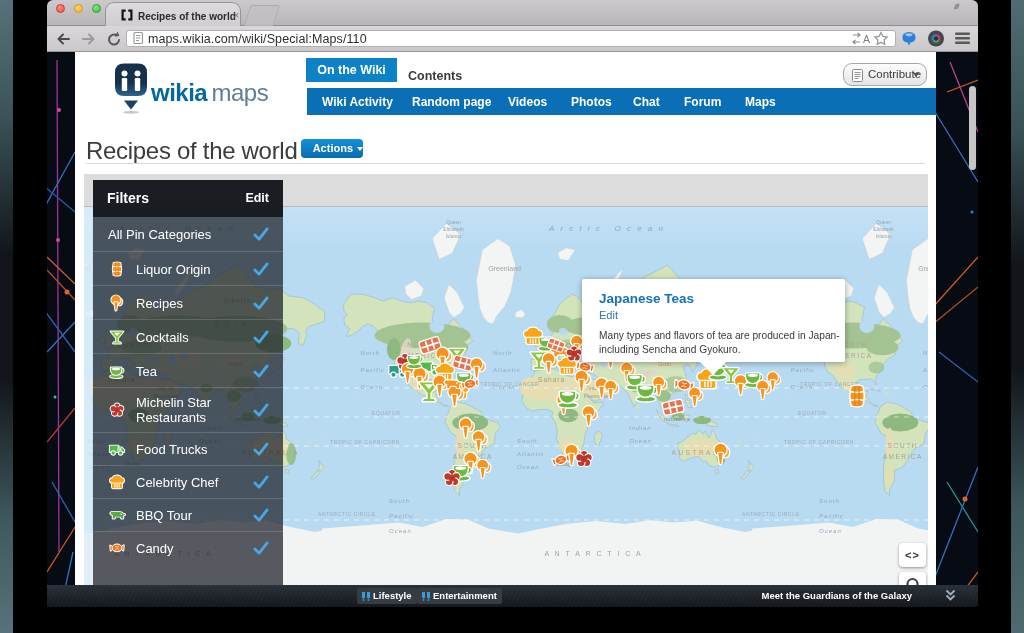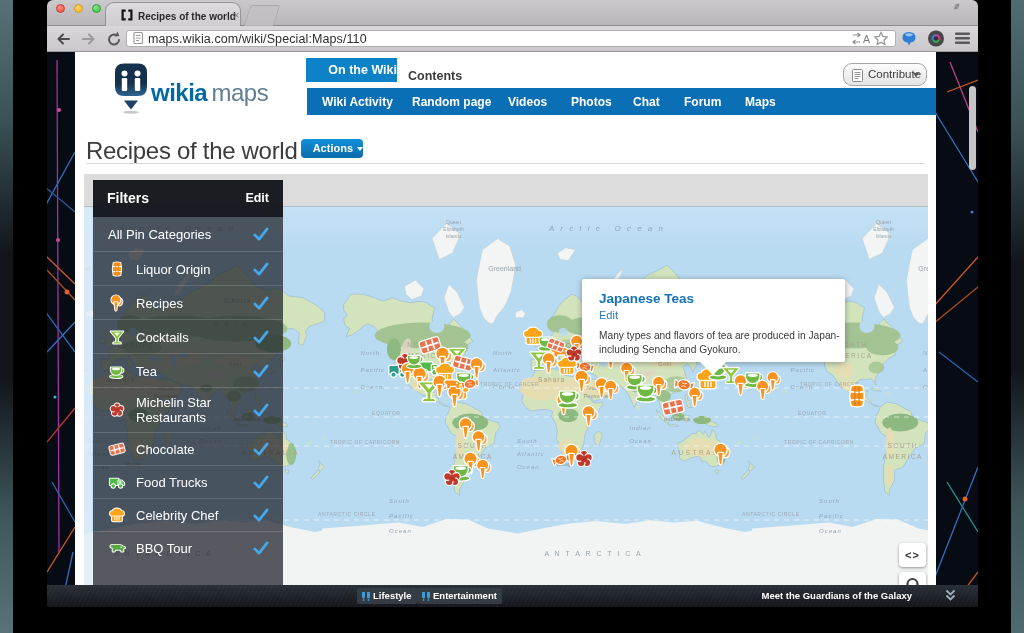--- a/index.html
+++ b/index.html
@@ -12,21 +12,21 @@
 #tabtitle{left:32px;top:7.5px;font-size:10px;font-weight:bold;color:#2b2b2b;width:110px;white-space:nowrap;overflow:hidden}
 #tabx{left:127px;top:6px;font-size:11px;color:#7a7a7a}
 #newtab{left:200px;top:5px;width:30px;height:21px;background:#c3c1c3;border:1px solid #a2a0a2;border-bottom:none;transform:skewX(-18deg);border-radius:3px 3px 0 0;opacity:.7}
 #toolbar{left:0;top:26px;width:931px;height:26px;background:linear-gradient(180deg,#d9d7d9,#cac8ca);border-bottom:1px solid #989698}
 #urlbar{left:79px;top:3.5px;width:770px;height:17px;background:#fff;border:1px solid #b1afb1;border-radius:3px}
 #url{left:101px;top:31.5px;font-size:12.5px;color:#2e2e2e;letter-spacing:0.1px}
 #page{left:0;top:52px;width:931px;height:555px;overflow:hidden}
 #content{left:28px;top:0;width:861px;height:533px;background:#fff}
 .nav a{color:#fff;font-weight:bold;font-size:12px;text-decoration:none}
 #bluebar{left:232px;top:36px;width:629px;height:27px;background:#0a6fb4}
-#onwiki{left:231px;top:6px;width:91px;height:24px;background:#0d82c6;color:#fff;font-weight:bold;font-size:12.5px;text-align:right;line-height:24px}
+#onwiki{left:231px;top:6px;width:91px;height:24px;background:#0d82c6;color:#fff;font-weight:bold;font-size:12.5px;text-align:center;line-height:24px}
 #contents{left:333px;top:12px;height:24px;color:#3c3c3c;font-weight:bold;font-size:12.5px;line-height:24px}
 #contrib{left:768px;top:11px;width:84px;height:23px;background:linear-gradient(180deg,#fdfdfd,#e4e4e4);border:1px solid #a6a6a6;border-radius:9px;font-size:11.5px;color:#3c3c3c;line-height:21px}
 #h1{left:11px;top:85px;font-size:24px;color:#3c3c3c;letter-spacing:-0.3px}
 #actions{left:226px;top:87px;width:62px;height:19px;background:linear-gradient(180deg,#1390dc,#0b6cab);border-radius:4px;color:#fff;font-size:11px;font-weight:bold;text-align:right;line-height:19px}
 #hrline{left:11px;top:111px;width:839px;height:1px;background:#d9d9d9}
 #map{left:37px;top:122px;width:876px;height:411px}
 #panel{left:46px;top:128px;width:190px;height:405px}
 #phead{left:0;top:0;width:190px;height:37px;background:rgba(18,21,26,0.96)}
 #prows{left:0;top:37px;width:190px;height:368px;background:rgba(33,38,45,0.75)}
 .prow{position:relative;border-top:1px solid rgba(255,255,255,0.16);color:#fff;font-size:13px}
@@ -515,58 +515,58 @@
                 <use href="#flower"></use>
               </g>
             </svg>
             <div class="lbl">Michelin Star<br>Restaurants</div>
             <svg class="ck" width="18" height="16" viewBox="0 0 19 17">
               <polyline points="3,9.5 7.5,14 16,3" fill="none" stroke="#46a8e8" stroke-width="2.9" stroke-linecap="round" stroke-linejoin="round"></polyline>
             </svg>
           </div>
           <div class="prow" style="height:33px">
             <svg class="ic" width="18" height="18" viewBox="0 0 24 24">
-              <g transform="rotate(-14 12 12)">
-                <use href="#choc"></use>
-              </g>
-            </svg>
-            <div class="lbl">Chocolate</div>
+              <g>
+                <use href="#truck"></use>
+              </g>
+            </svg>
+            <div class="lbl">Food Trucks</div>
             <svg class="ck" width="18" height="16" viewBox="0 0 19 17">
               <polyline points="3,9.5 7.5,14 16,3" fill="none" stroke="#46a8e8" stroke-width="2.9" stroke-linecap="round" stroke-linejoin="round"></polyline>
             </svg>
           </div>
           <div class="prow" style="height:33px">
             <svg class="ic" width="18" height="18" viewBox="0 0 24 24">
               <g>
-                <use href="#truck"></use>
-              </g>
-            </svg>
-            <div class="lbl">Food Trucks</div>
+                <use href="#hat"></use>
+              </g>
+            </svg>
+            <div class="lbl">Celebrity Chef</div>
             <svg class="ck" width="18" height="16" viewBox="0 0 19 17">
               <polyline points="3,9.5 7.5,14 16,3" fill="none" stroke="#46a8e8" stroke-width="2.9" stroke-linecap="round" stroke-linejoin="round"></polyline>
             </svg>
           </div>
           <div class="prow" style="height:33px">
             <svg class="ic" width="18" height="18" viewBox="0 0 24 24">
               <g>
-                <use href="#hat"></use>
-              </g>
-            </svg>
-            <div class="lbl">Celebrity Chef</div>
+                <use href="#cow"></use>
+              </g>
+            </svg>
+            <div class="lbl">BBQ Tour</div>
             <svg class="ck" width="18" height="16" viewBox="0 0 19 17">
               <polyline points="3,9.5 7.5,14 16,3" fill="none" stroke="#46a8e8" stroke-width="2.9" stroke-linecap="round" stroke-linejoin="round"></polyline>
             </svg>
           </div>
           <div class="prow" style="height:33px">
             <svg class="ic" width="18" height="18" viewBox="0 0 24 24">
               <g>
-                <use href="#cow"></use>
-              </g>
-            </svg>
-            <div class="lbl">BBQ Tour</div>
+                <use href="#candy"></use>
+              </g>
+            </svg>
+            <div class="lbl">Candy</div>
             <svg class="ck" width="18" height="16" viewBox="0 0 19 17">
               <polyline points="3,9.5 7.5,14 16,3" fill="none" stroke="#46a8e8" stroke-width="2.9" stroke-linecap="round" stroke-linejoin="round"></polyline>
             </svg>
           </div>
         </div>
     </div>
     <div class="abs" id="popup">
       <div class="abs" style="left:17px;top:12px;font-size:13.5px;font-weight:bold;color:#1571b8">Japanese Teas</div>
       <div class="abs" style="left:17px;top:30px;font-size:11px;color:#2a7ab5">Edit</div>
       <div class="abs" style="left:17px;top:50px;font-size:10.2px;color:#3a3a3a;line-height:13.5px;white-space:nowrap">Many types and flavors of tea are produced in Japan-<br>including Sencha and Gyokuro.</div>

